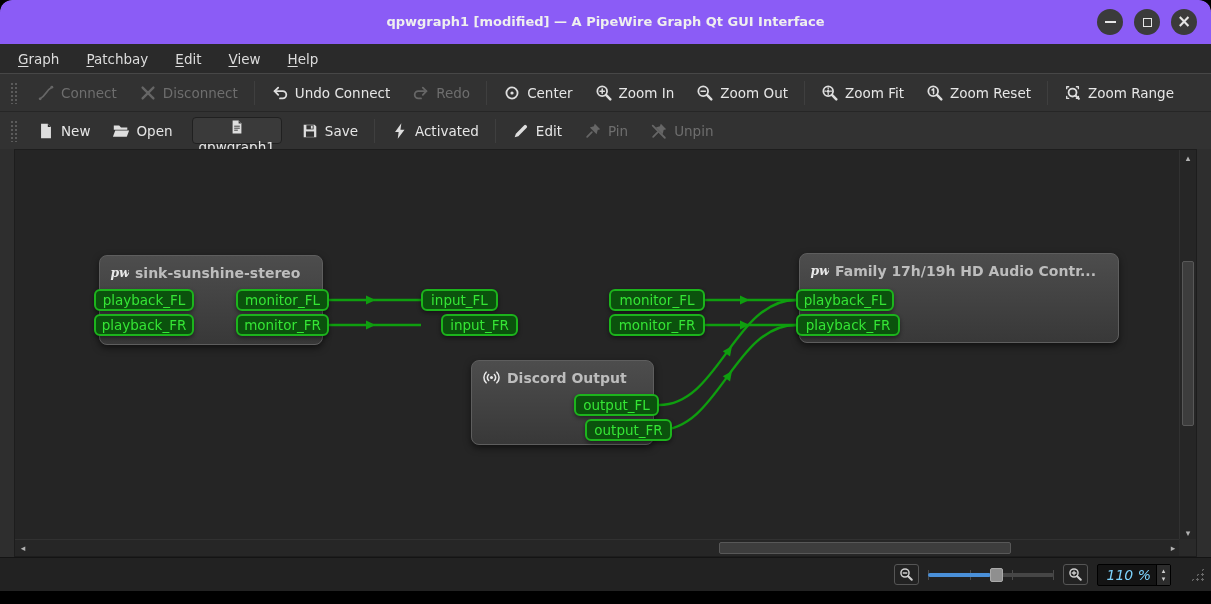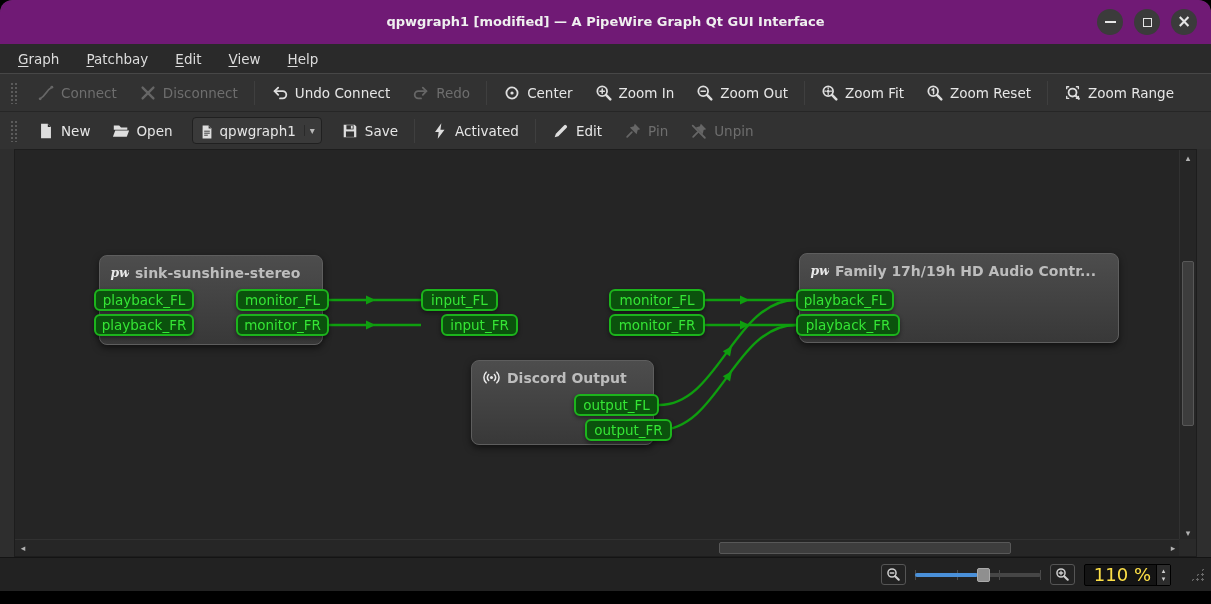--- a/index.html
+++ b/index.html
@@ -2,21 +2,21 @@
 <html style="--port-fill: #0b520d; --port-border: #1cb41c; --port-text: #35e535; --wire: #0f9e0f; --node-title: #bdbdbd; --accent: #4a90d9;"><head>
 <meta charset="utf-8">
 <style>
   * { margin:0; padding:0; box-sizing:border-box; }
   html,body { width:1211px; height:604px; background:#000; overflow:hidden;
     font-family:"DejaVu Sans", sans-serif; }
   .win { position:absolute; left:0; top:0; width:1211px; height:591px;
     background:#2e2e2e; border-radius:12px 12px 0 0; overflow:hidden; }
 
   
-  .titlebar { position:relative; height:44px; background:#701a75; border-radius:12px 12px 0 0; }
+  .titlebar { position:relative; height:44px; background:#8b5cf6; border-radius:12px 12px 0 0; }
   .title { position:absolute; left:0; right:0; top:0; height:44px; line-height:44px;
     text-align:center; color:#efefef; font-size:13px; font-weight:bold; }
   .winbtns { position:absolute; right:14px; top:9px; display:flex; gap:11px; }
   .wbtn { width:26px; height:26px; border-radius:50%; background:#3b3b3b; position:relative;
     display:flex; align-items:center; justify-content:center; }
   .glyph-min { width:11px; height:2px; background:#e6e6e6; display:block; }
   .glyph-max { width:9px; height:9px; border:1.5px solid #e6e6e6; display:block; }
   .glyph-close { color:#e6e6e6; font-size:17px; line-height:1; font-weight:bold; margin-top:-2px; }
 
   
@@ -35,21 +35,21 @@
   .tb-items { display:flex; align-items:center; height:100%; }
   .tb-btn { display:flex; align-items:center; gap:6px; padding:0 11px; height:30px;
     border-radius:3px; }
   .tb-label { font-size:13.5px; color:#e6e6e6; white-space:nowrap; }
   .tb-icon { width:18px; height:18px; color:#dedede; display:inline-flex; }
   .tb-icon svg { width:18px; height:18px; }
   .tb-btn.disabled .tb-label { color:#6e6e6e; }
   .tb-btn.disabled .tb-icon { color:#666; }
   .tb-sep { width:1px; height:24px; background:#242424; border-right:1px solid #3f3f3f; margin:0 5px; }
   .tb-combo { display:flex; align-items:center; gap:5px; height:27px; margin:0 8px;
-    background:#3a3a3a; border:1px solid #202020; border-radius:4px; padding:0 6px; }
+    background:#3a3a3a; border:1px solid #202020; border-radius:4px; padding:0 6px;flex-direction:column; }
   .tb-combo .tb-icon { width:16px; height:16px; }
   .tb-combo .combo-label { font-size:13.5px; color:#e6e6e6; }
   .combo-arrow { color:#b9b9b9; font-size:10px; padding-left:5px; margin-left:3px;
     border-left:1px solid #2a2a2a; }
 
   
   .canvas-frame { position:absolute; left:14px; top:149px; width:1183px; height:408px;
     background:#2a2a2a; border:1px solid #1d1d1d; }
   .viewport { position:absolute; left:0; top:0; width:1166px; height:391px;
     background:#252525; overflow:hidden; }
@@ -97,21 +97,21 @@
   .slider { position:relative; width:126px; height:18px; }
   .tick { position:absolute; top:4px; width:1px; height:10px; background:#4b4b4b; }
   .groove-fill { position:absolute; left:0; top:7px; height:4px; width:50%;
     background:var(--accent,#4a90d9); border-radius:2px; }
   .groove-rest { position:absolute; left:50%; right:0; top:7px; height:4px;
     background:#464646; border-radius:2px; }
   .slider-handle { position:absolute; left:calc(50% - 1px); top:2px; width:13px; height:14px;
     background:#8f8f8f; border:1px solid #aaa; border-radius:2px; }
   .spinbox { display:flex; align-items:center; height:22px; background:#141414;
     border:1px solid #000; border-radius:2px; }
-  .spinval { color:#fde047; font-size:18px; padding:0 5px 0 9px; }
+  .spinval { color:#7dd3fc; font-size:14px; padding:0 5px 0 9px;font-style:italic; }
   .spinarrows { display:flex; flex-direction:column; width:14px; border-left:1px solid #000;
     background:#2c2c2c; height:100%; align-items:center; justify-content:center; }
   .spinarrows span { color:#cfcfcf; font-size:7px; line-height:8px; }
   .grip { width:15px; height:15px; margin-left:10px;
     background-image:radial-gradient(#6a6a6a 1.2px,transparent 1.4px);
     background-size:5px 5px; background-position:bottom right;
     clip-path:polygon(100% 0,100% 100%,0 100%); }
 </style>
 </head>
 <body>

